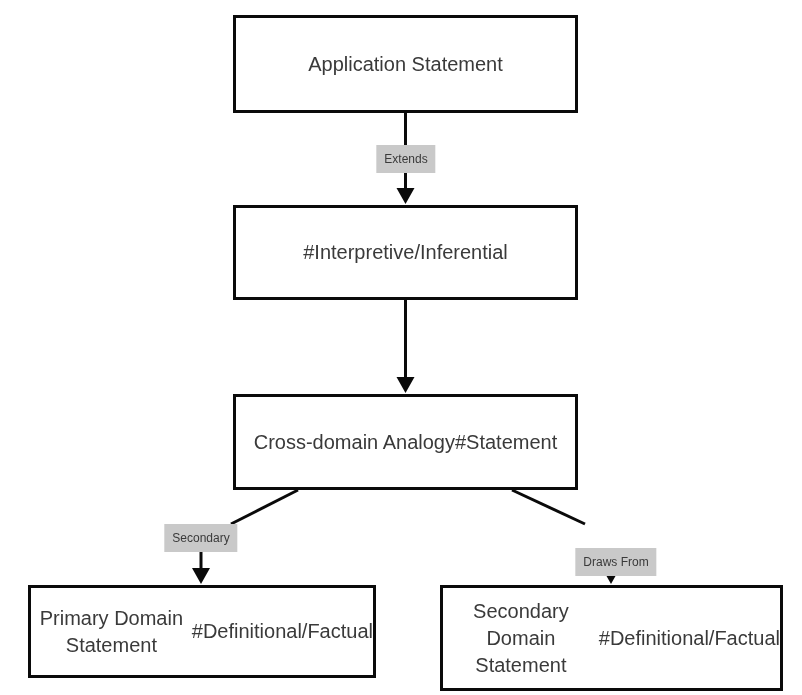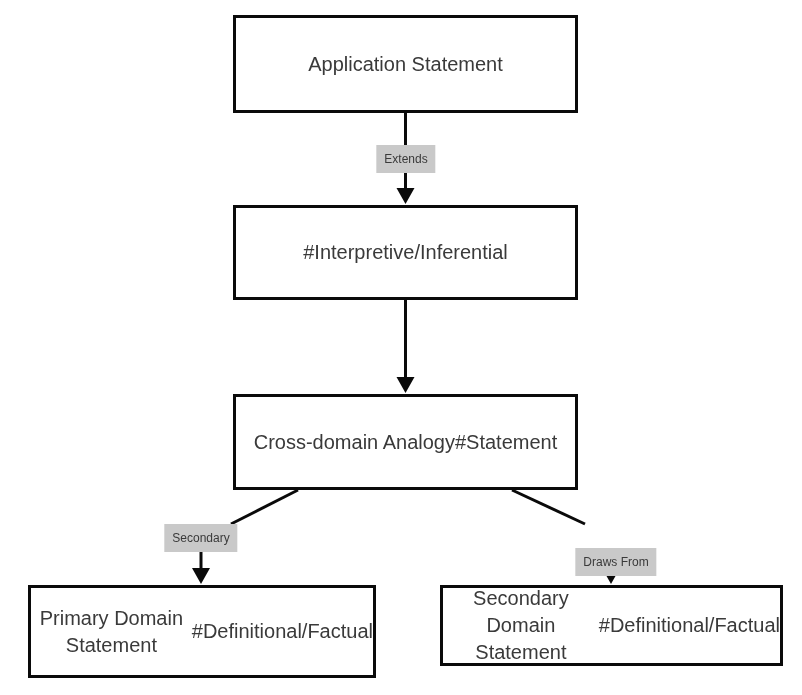--- a/index.html
+++ b/index.html
@@ -43,21 +43,21 @@
     justify-content:center;
     text-align:center;
     color:var(--text);
     font-size:20px;
     line-height:27px;
   }
   .node-application{left:233px;top:15px;width:345px;height:98px;}
   .node-novel{left:233px;top:205px;width:345px;height:95px;}
   .node-cross{left:233px;top:394px;width:345px;height:96px;}
   .node-primary{left:28px;top:585px;width:348px;height:93px;}
-  .node-secondary{left:440px;top:585px;width:343px;height:81px;}
+  .node-secondary{left:440px;top:585px;width:343px;height:106px;}
   .edge-label{
     position:absolute;
     transform:translateX(-50%);
     background:var(--label-bg);
     color:var(--text);
     font-size:12px;
     line-height:22px;
     padding:3px 8px;
     white-space:nowrap;
   }

